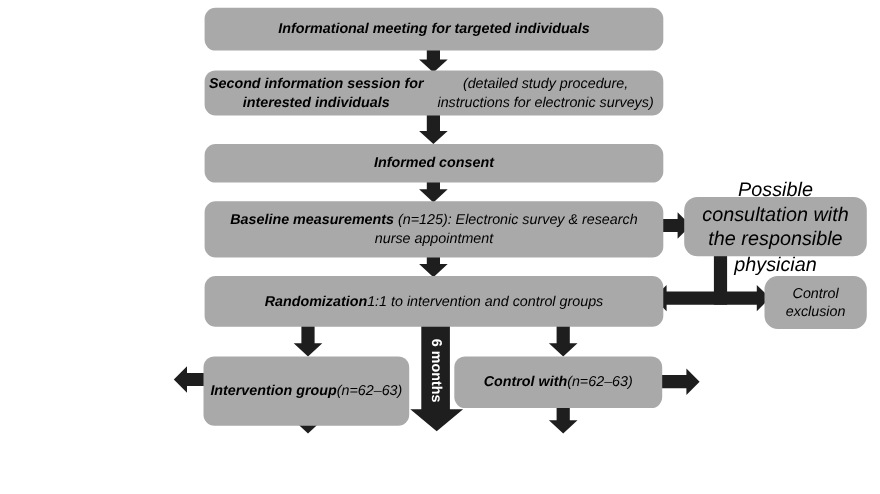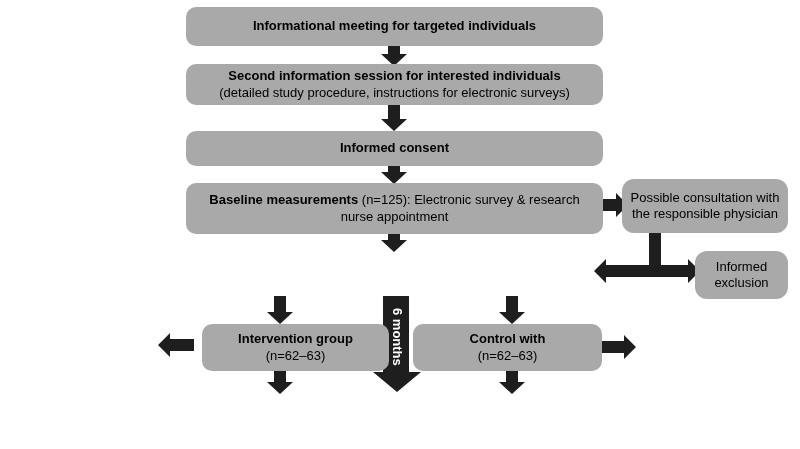--- a/index.html
+++ b/index.html
@@ -10,30 +10,30 @@
     font-family:"Liberation Sans", sans-serif;
     color:#000;
     overflow:hidden;
   }
   .arrows{position:absolute;left:0;top:0;width:800px;height:449px;}
   .arrows path{fill:#1e1e1e;}
   .box{
     position:absolute;
     background:#a9a9a9;
     border-radius:10px;
-    display:flex;flex-direction:column;
+    display:flex;flex-direction:row;
     align-items:center;justify-content:center;
     text-align:center;
-    font-size:13px;line-height:1.25;
+    font-size:13px;line-height:1.25;font-style:italic;
   }
   .box .t{font-weight:bold;}
   .box .mix{width:386px;text-align:center;}
   .box .mix b{font-weight:bold;}
   .ellipse{border-radius:50%;}
-  .small-text{font-size:13px;}
+  .small-text{font-size:18px;}
   .vlabel{
     position:absolute;
     left:389px;top:301px;
     width:17px;height:72px;
     display:flex;align-items:center;justify-content:center;
     writing-mode:vertical-rl;
     color:#ffffff;
     font-weight:bold;
     font-size:13px;
     white-space:nowrap;
@@ -75,27 +75,31 @@
   </div>
 
   <div class="box" style="left:186px;top:183px;width:417px;height:51px">
     <div class="mix"><b>Baseline measurements</b><span> (n=125): Electronic survey &amp; research nurse appointment</span></div>
   </div>
 
   <div class="box small-text" style="left:622px;top:179px;width:166px;height:54px;border-radius:12px">
     <div style="width:150px">Possible consultation with the responsible physician</div>
   </div>
 
+  <div class="box" style="left:186px;top:251px;width:417px;height:46px">
+    <div class="t">Randomization</div>
+    <div>1:1 to intervention and control groups</div>
+  </div>
 
   <div class="box" style="left:695px;top:251px;width:93px;height:48px;border-radius:12px">
-    <div style="width:70px">Informed exclusion</div>
+    <div style="width:70px">Control exclusion</div>
   </div>
 
 
-  <div class="box" style="left:202px;top:324px;width:187px;height:47px">
+  <div class="box" style="left:185px;top:324px;width:187px;height:63px">
     <div class="t">Intervention group</div>
     <div>(n=62–63)</div>
   </div>
 
   <div class="box" style="left:413px;top:324px;width:189px;height:47px">
     <div class="t">Control with</div>
     <div>(n=62–63)</div>
   </div>
 
 

